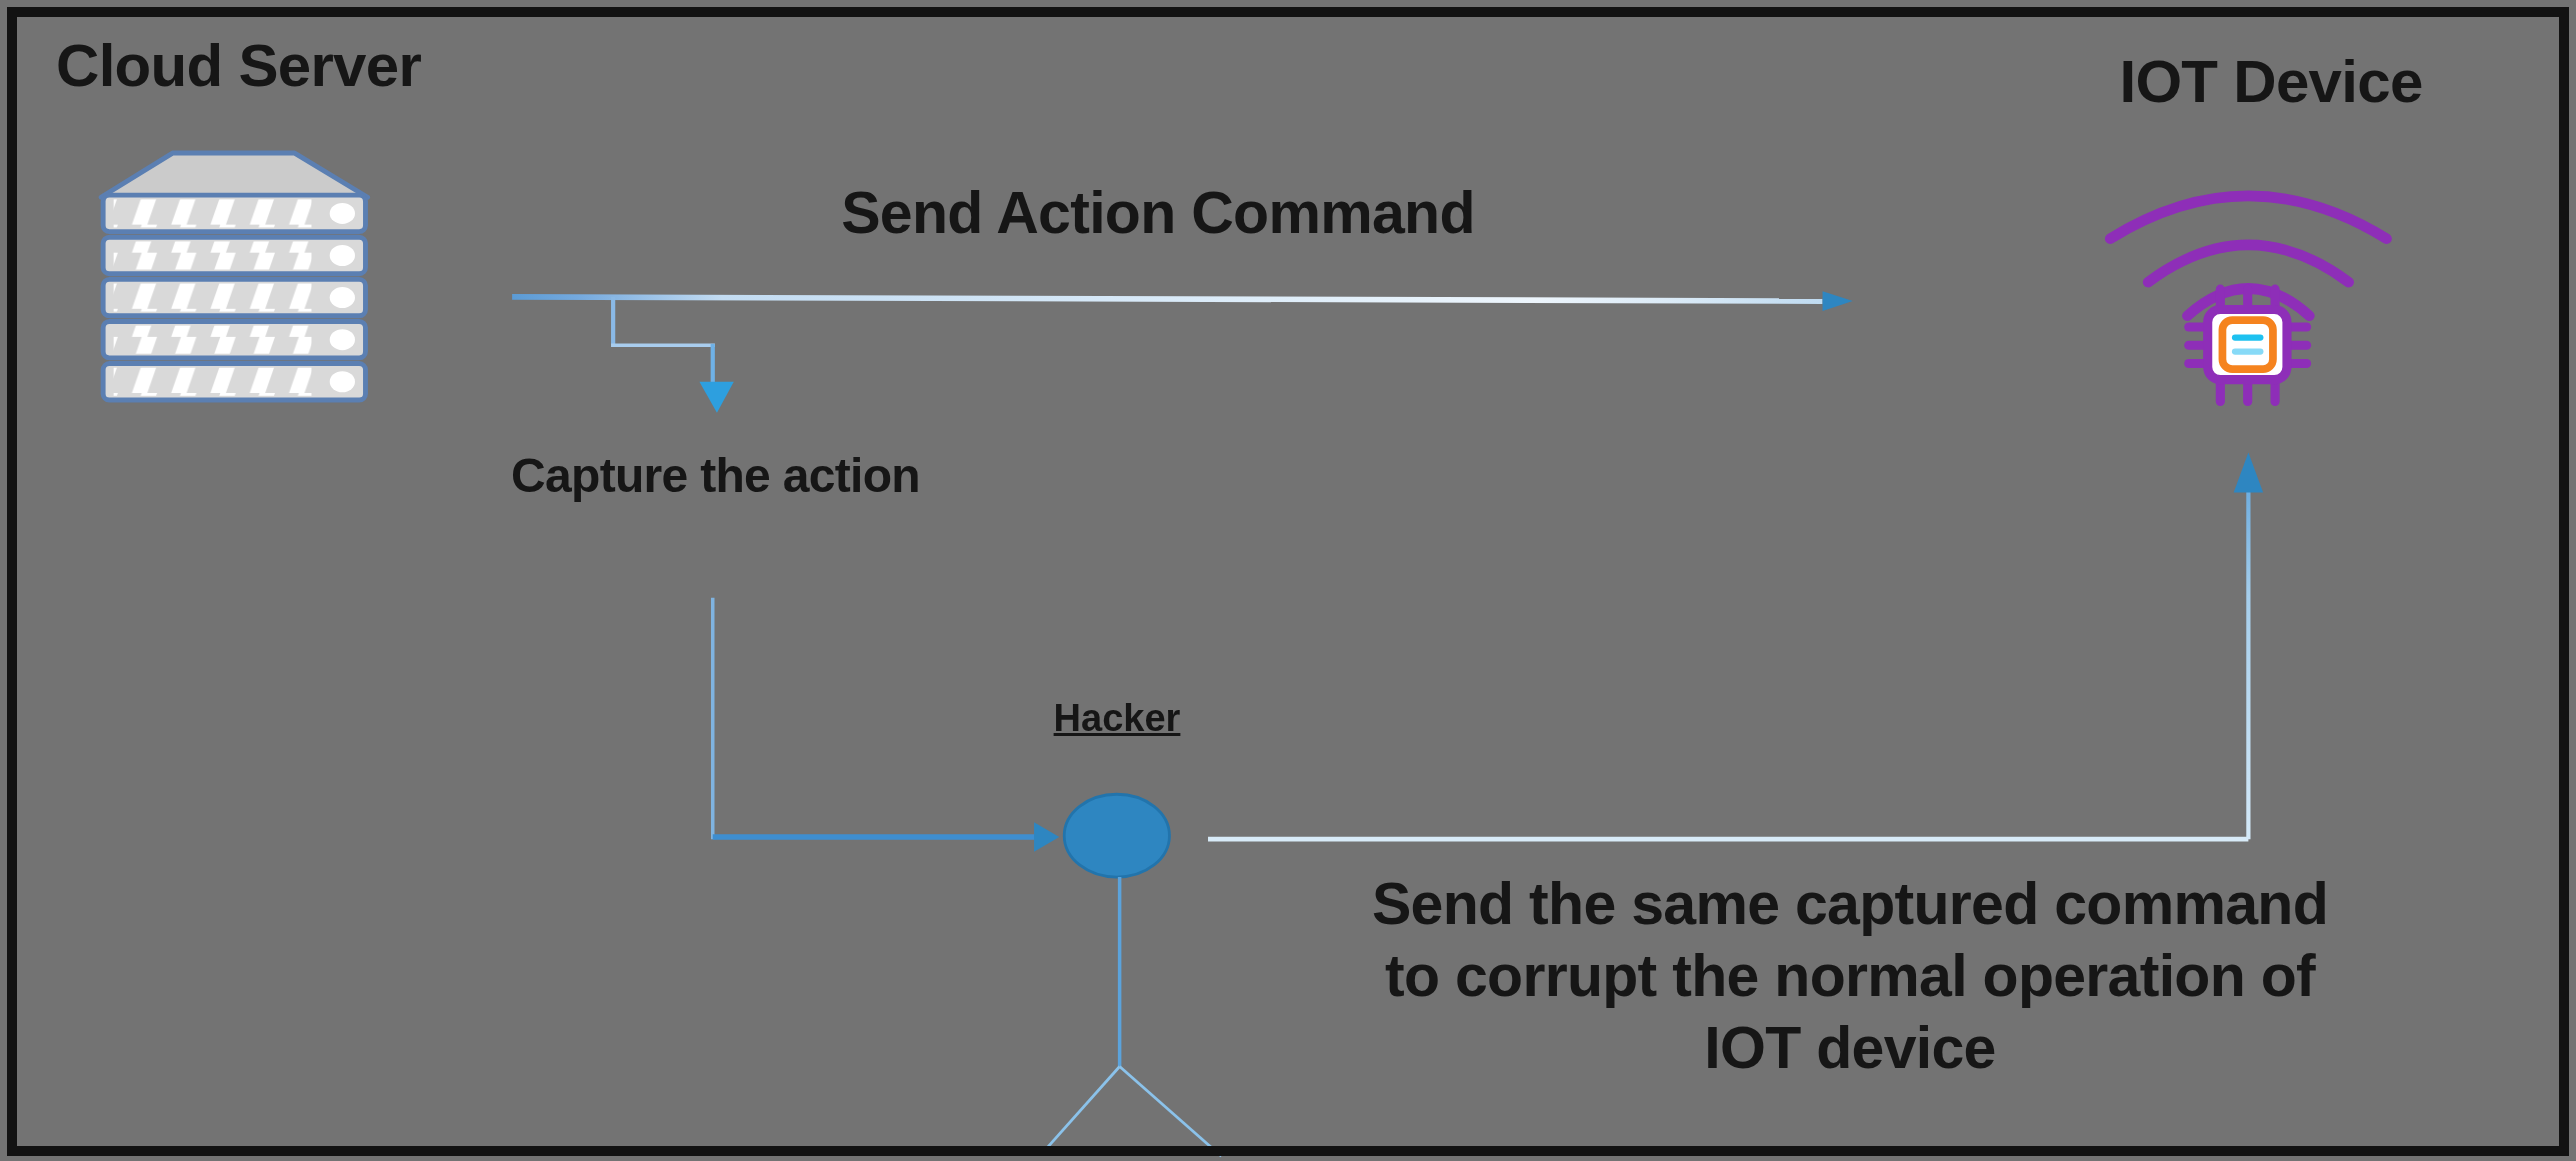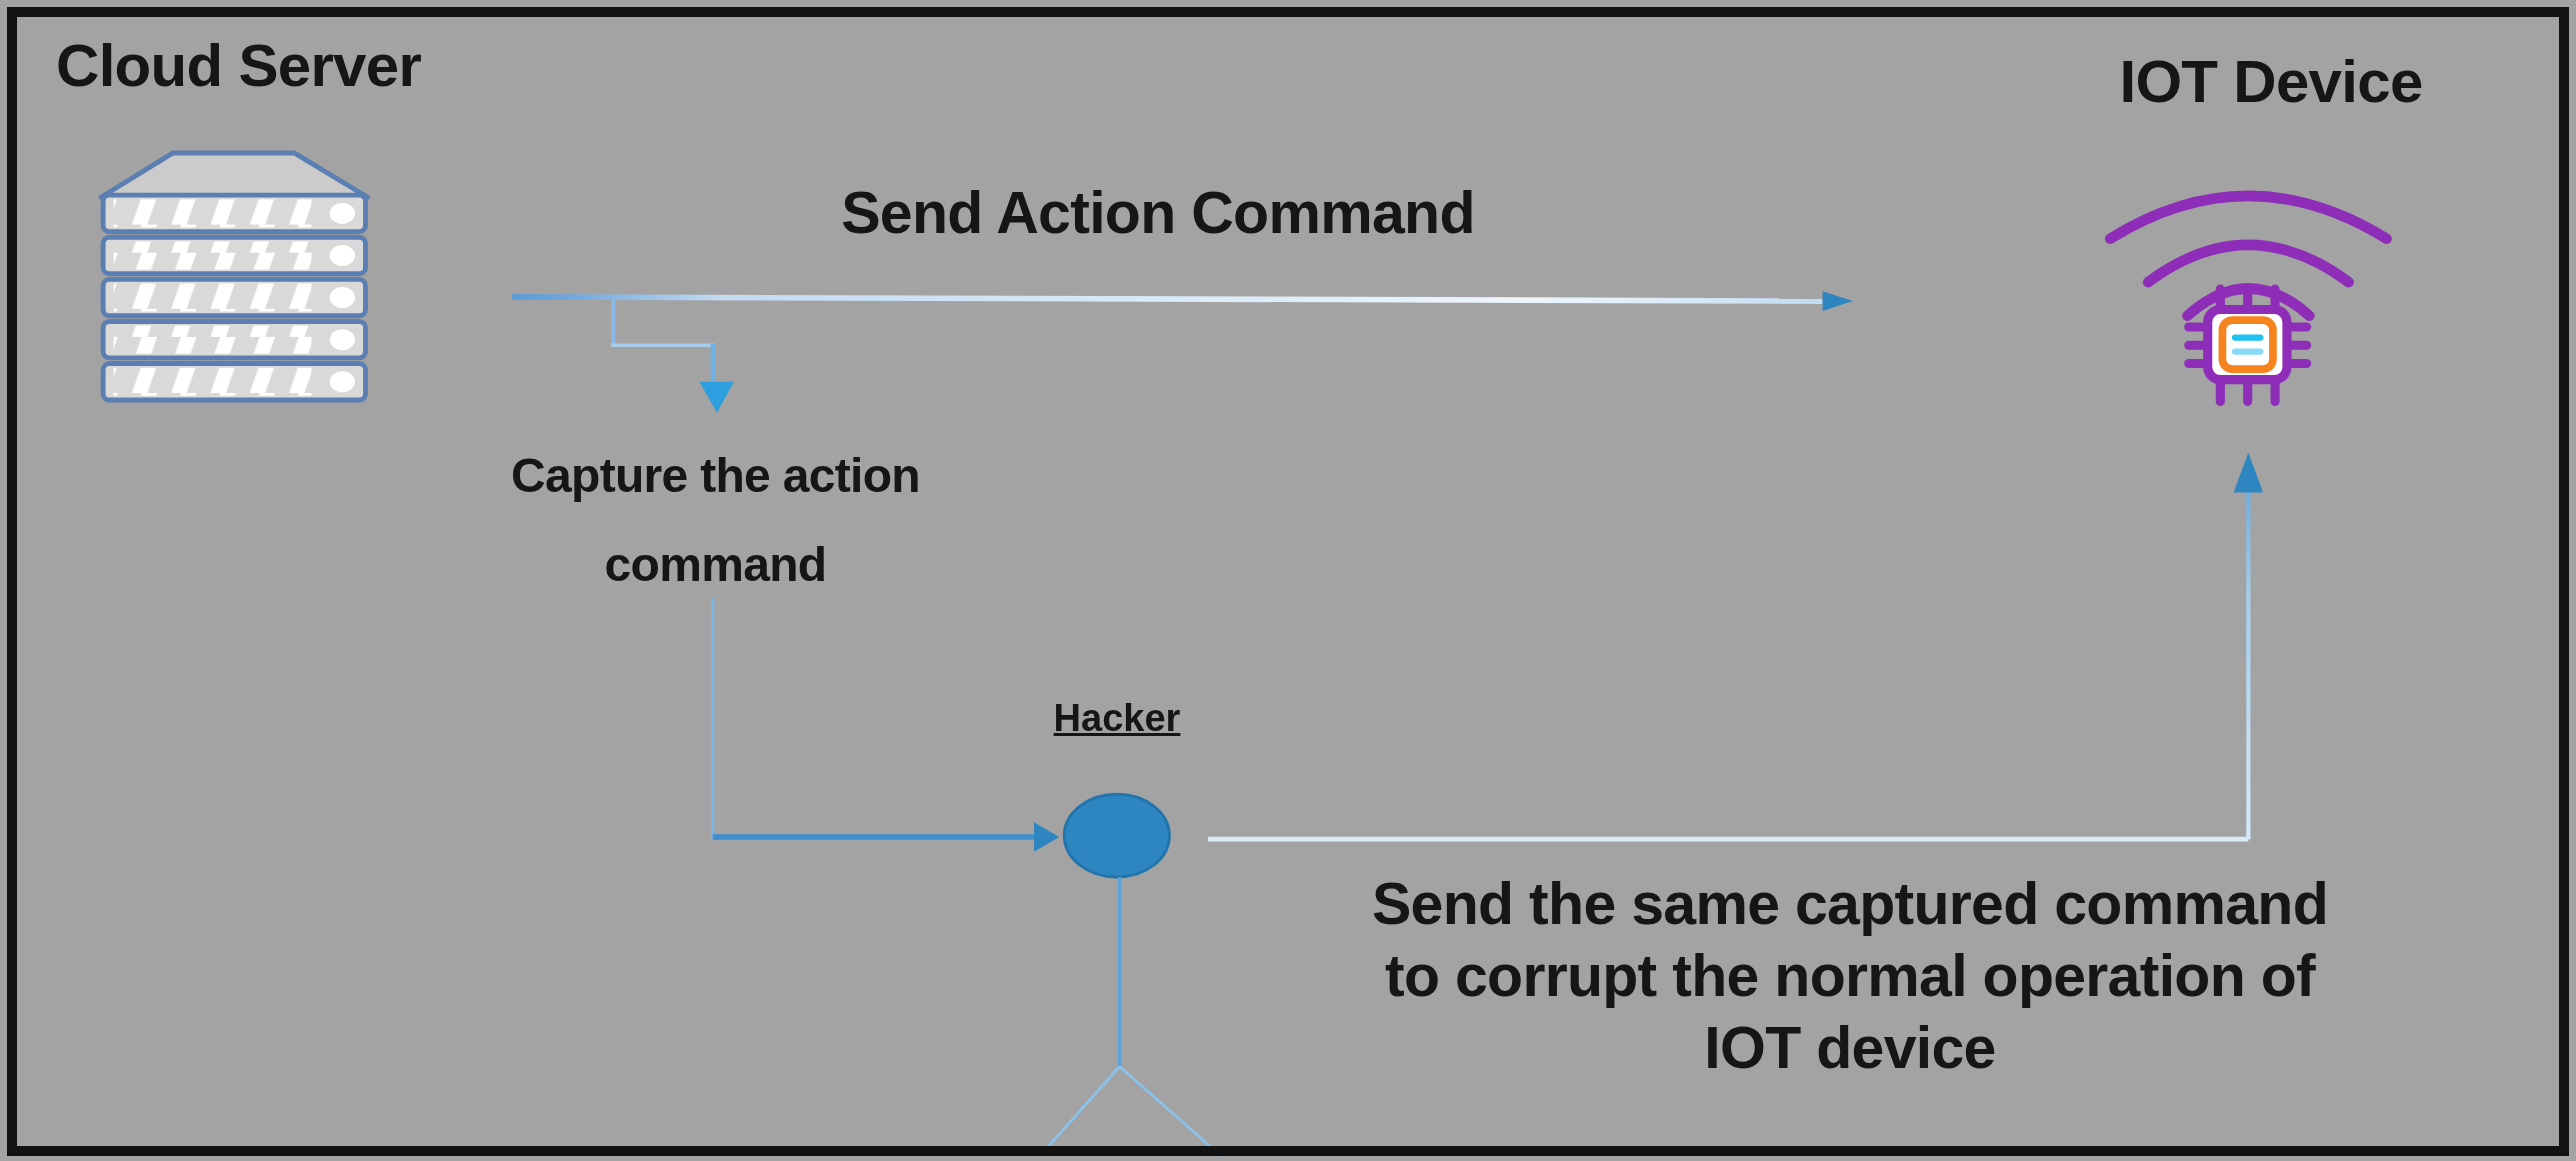--- a/index.html
+++ b/index.html
@@ -1,19 +1,19 @@
 <!DOCTYPE html>
 <html style="font-size:11.2px"><head>
 <meta charset="utf-8">
 <style>
   html,body{margin:0;padding:0;background:#ffffff;}
   .canvas{
     position:relative;
     width:2576px;height:1162px;
-    background:#a3a3a3;
+    background:#737373;
     font-family:"Liberation Sans", sans-serif;
     color:#161616;
     overflow:hidden;
   }
   .frame{
     position:absolute;
     left:7px;top:7px;right:7px;bottom:5.6px;
     border:10.5px solid #121212;
     pointer-events:none;
   }
@@ -156,21 +156,20 @@
   </svg>
 
   <div class="lbl node-label" style="left:56px;top:36px;">Cloud Server</div>
 
   <div class="lbl node-label center" style="left:2118px;top:52px;width:306px;">IOT Device</div>
 
   <div class="lbl send-action center" style="left:807px;top:184px;width:702px;">Send Action Command</div>
 
   <div class="capture-label" style="left:435px;top:431px;width:561px;">
     <div>Capture the action</div>
-    <div>command</div>
   </div>
 
   <div class="lbl hacker-label center" style="left:1040px;top:699px;width:154px;text-decoration:underline;">Hacker</div>
 
   <div class="replay-label" style="left:1289px;top:868px;width:1122px;">
     <div>Send the same captured command</div>
     <div>to corrupt the normal operation of</div>
     <div>IOT device</div>
   </div>
 

